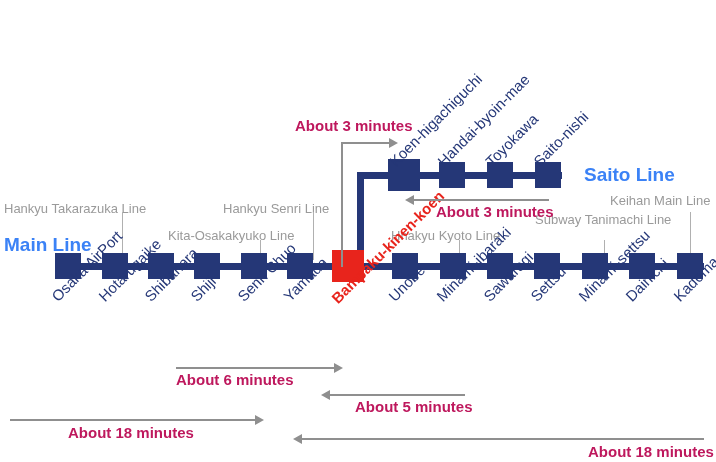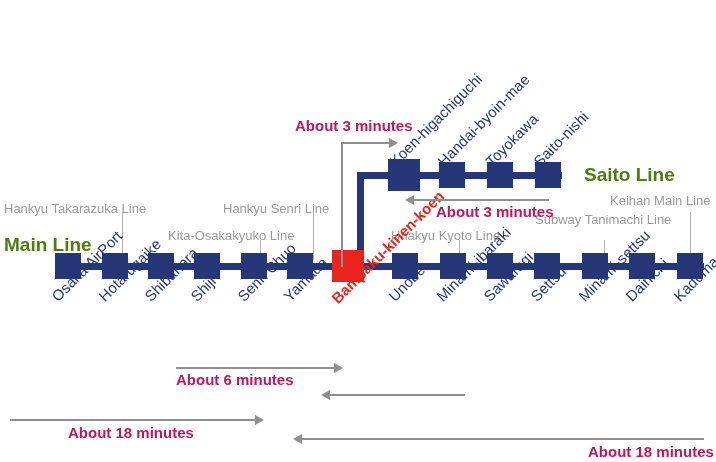--- a/index.html
+++ b/index.html
@@ -49,21 +49,21 @@
   }
   .conn-tick{
     position:absolute;
     width:1px;background:#b0b0b0;
   }
 
   
   .line-title{
     position:absolute;
     font-size:19px;
-    color:#4d7c0f;
+    color:#3b82f6;
     font-weight:bold;
     white-space:nowrap;
   }
 
   
   .time-lbl{
     position:absolute;
     font-size:15px;
     font-weight:bold;
     color:#be185d;
@@ -163,20 +163,21 @@
   <div class="arrow-line" style="left:414px;top:199px;width:135px;"></div>
   <div class="arrow-head left" style="left:405px;top:195px;"></div>
   <div class="time-lbl" style="left:436px;top:203px;">About 3 minutes</div>
 
   <div class="arrow-line" style="left:176px;top:367px;width:158px;"></div>
   <div class="arrow-head right" style="left:334px;top:363px;"></div>
   <div class="time-lbl" style="left:176px;top:371px;">About 6 minutes</div>
 
   <div class="arrow-line" style="left:330px;top:394px;width:135px;"></div>
   <div class="arrow-head left" style="left:321px;top:390px;"></div>
+  <div class="time-lbl" style="left:355px;top:398px;">About 5 minutes</div>
 
   <div class="arrow-line" style="left:10px;top:419px;width:245px;"></div>
   <div class="arrow-head right" style="left:255px;top:415px;"></div>
   <div class="time-lbl" style="left:68px;top:424px;">About 18 minutes</div>
 
   <div class="arrow-line" style="left:302px;top:438px;width:402px;"></div>
   <div class="arrow-head left" style="left:293px;top:434px;"></div>
   <div class="time-lbl" style="left:588px;top:443px;">About 18 minutes</div>
 
 </div>

